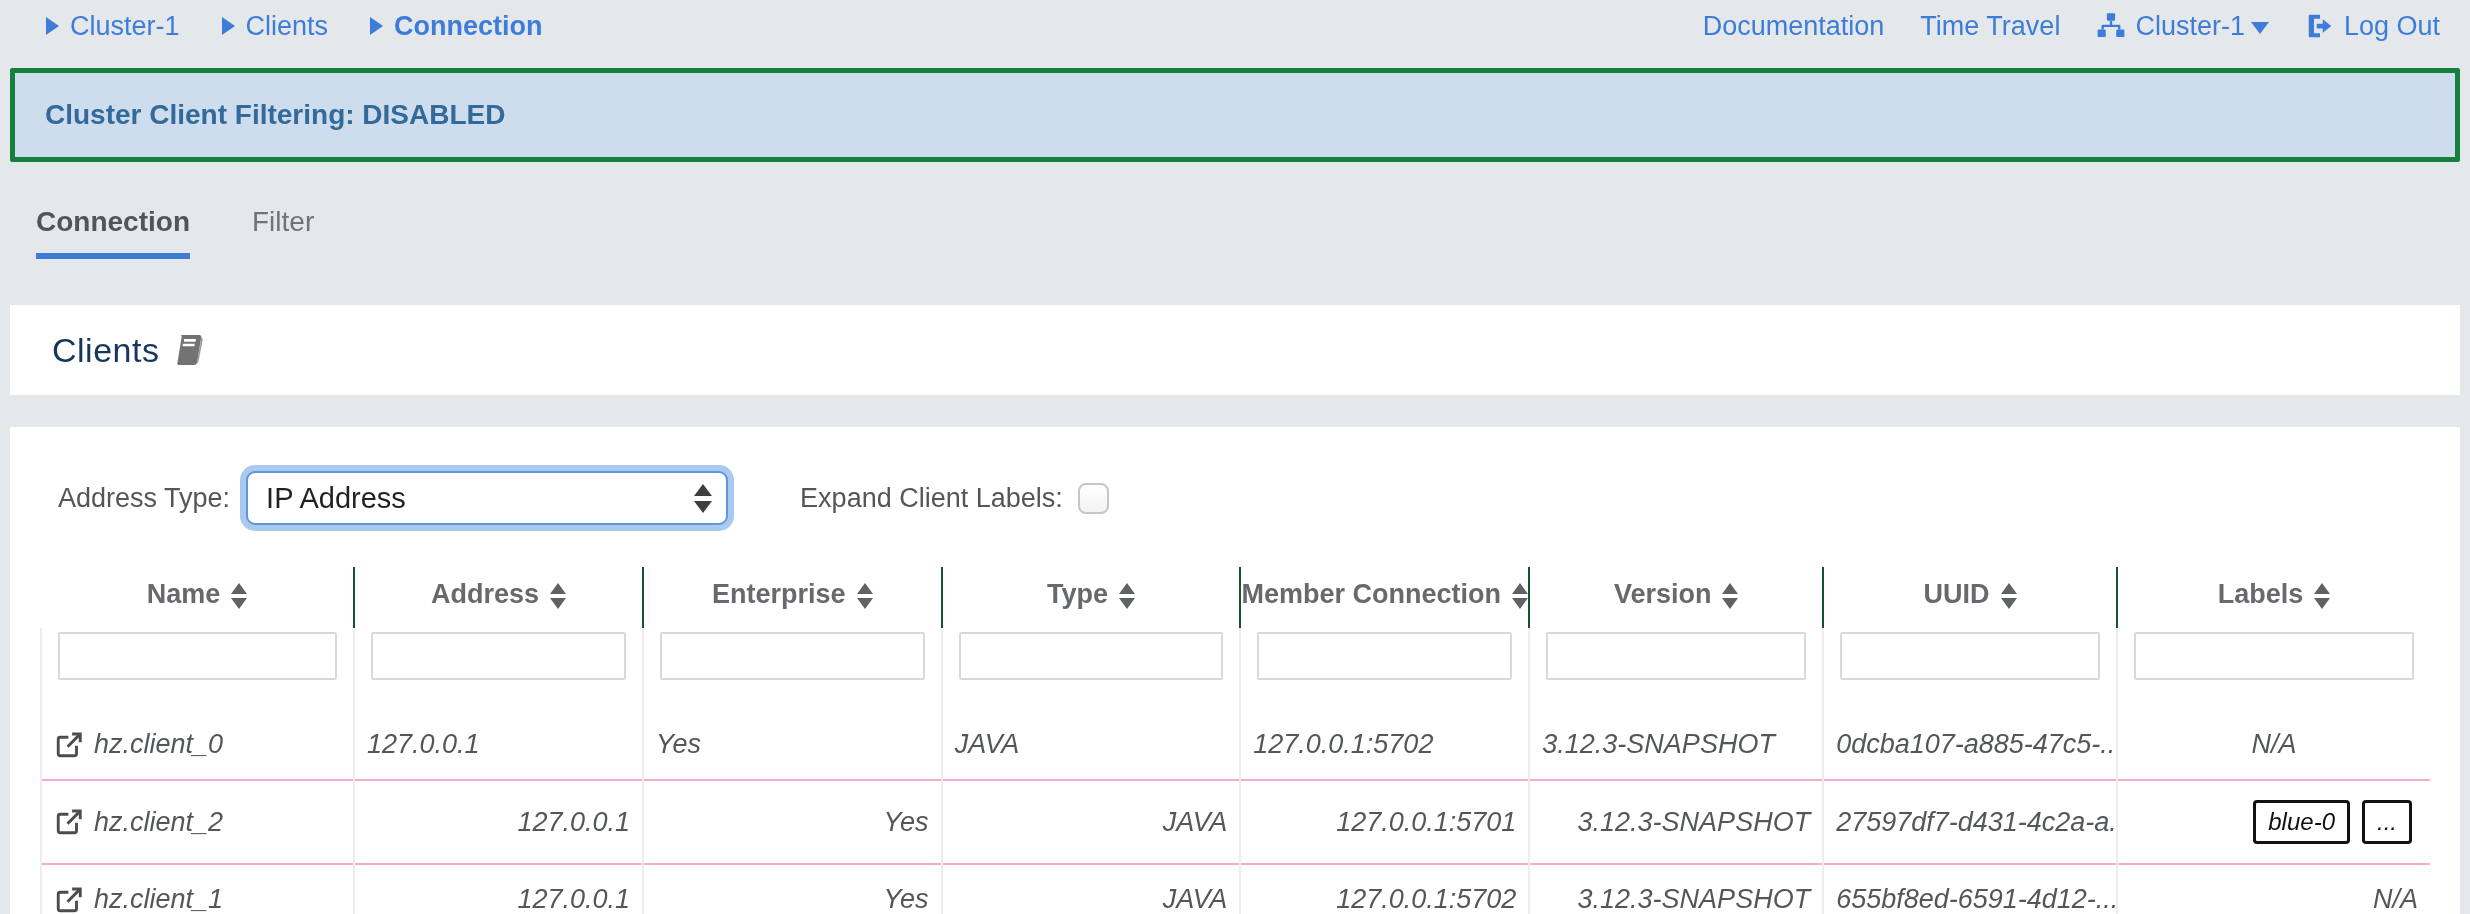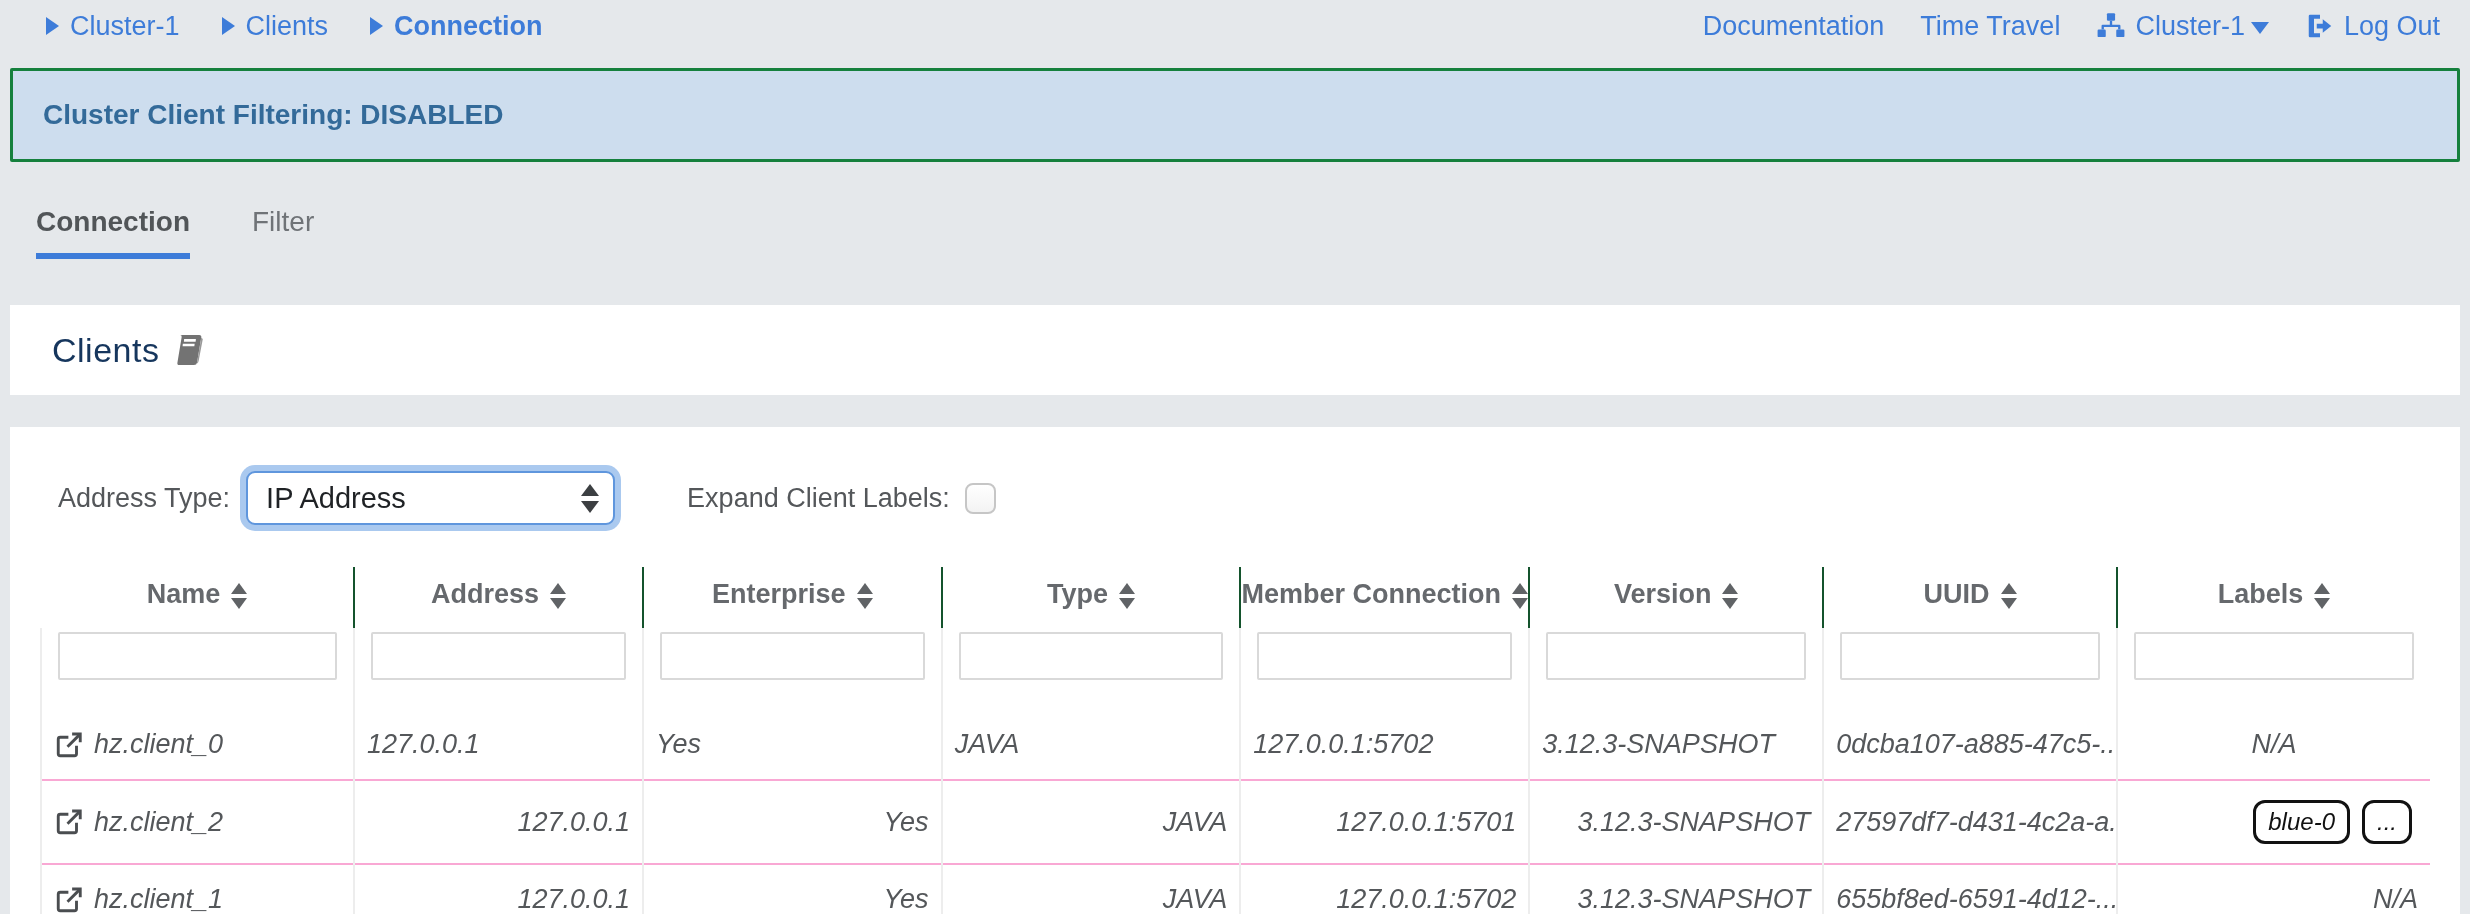--- a/index.html
+++ b/index.html
@@ -43,21 +43,21 @@
     border-left: 9px solid transparent;
     border-right: 9px solid transparent;
     margin-left: 6px; margin-top: 4px;
   }
 
   
   .alert {
     margin: 16px 10px 0;
     height: 94px;
     background: #cdddee;
-    border: 3px solid #15803d;
+    border: 5px solid #15803d;
     border-radius: 2px;
     display: flex;
     align-items: center;
     padding: 0 30px;
     color: #336a99;
     font-weight: bold;
     font-size: 28px;
     flex: 0 0 auto;
   }
 
@@ -81,21 +81,21 @@
     margin: 32px 10px 0;
     background: #ffffff;
     flex: 1 1 auto;
     padding: 44px 20px 0;
   }
 
   
   .controls { display: flex; align-items: center; margin-left: 28px; font-size: 27px; color: #54575a; }
   .select {
     margin-left: 16px;
-    width: 369px; height: 54px;
+    width: 482px; height: 54px;
     background: #fff;
     border: 2px solid #5f96dd;
     border-radius: 9px;
     box-shadow: 0 0 0 6px #aac9ef;
     display: flex; align-items: center; justify-content: space-between;
     padding: 0 14px 0 18px;
     font-size: 29px; color: #1f2225;
     cursor: pointer;
   }
   .spinner { display: flex; flex-direction: column; align-items: center; gap: 5px; }
@@ -139,21 +139,21 @@
   }
   tr.data-row + tr.data-row td { border-top: 2px solid #f9a8d4; text-align: right; }
   tr.data-row:last-child td { border-bottom: 2px solid #f1f1f1; }
   td.name-cell { }
   .name-wrap { display: flex; align-items: center; }
   .name-wrap svg { margin-right: 10px; flex: 0 0 auto; }
   td.labels-cell { text-align: center; }
   .badge {
     display: inline-block;
     border: 3px solid #121212;
-    border-radius: 12px;
+    border-radius: 4px;
     background: #fff;
     color: #121212;
     font-size: 24px;
     padding: 5px 12px;
     margin: 0 6px;
   }
 </style>
 </head>
 <body>
 

